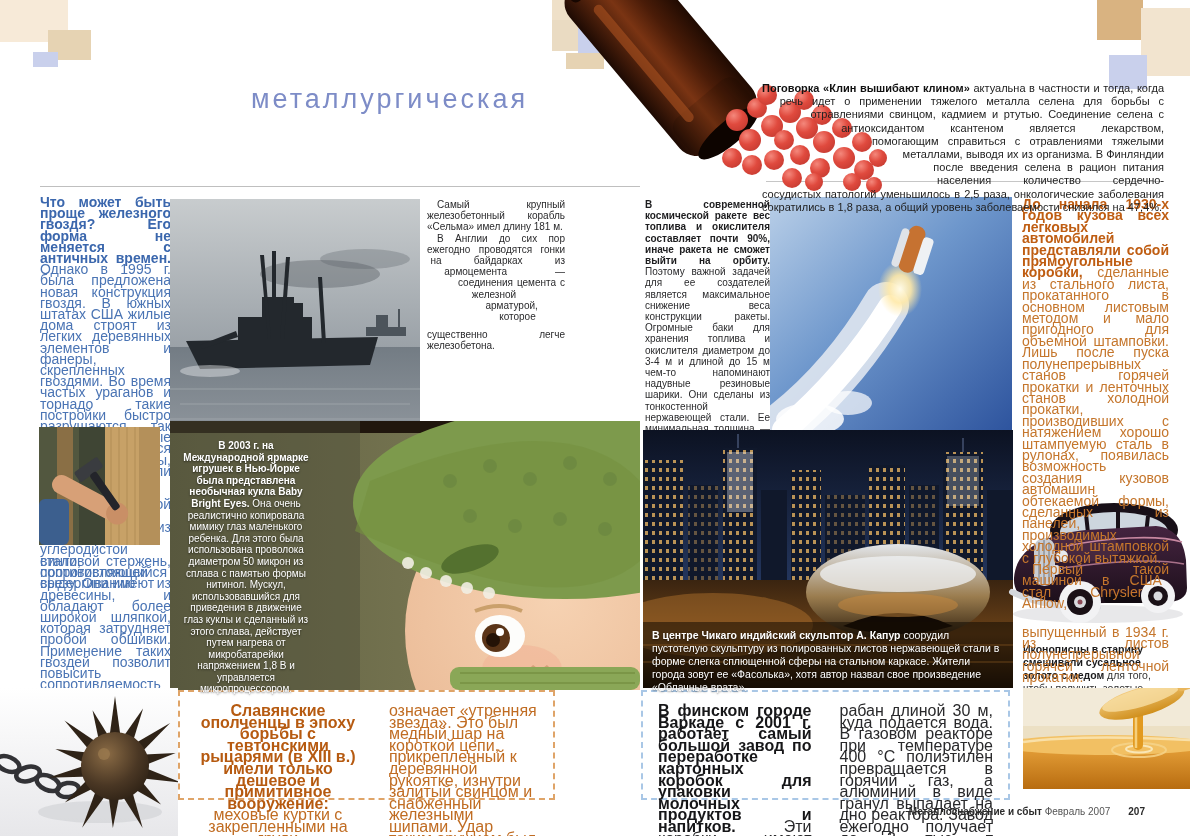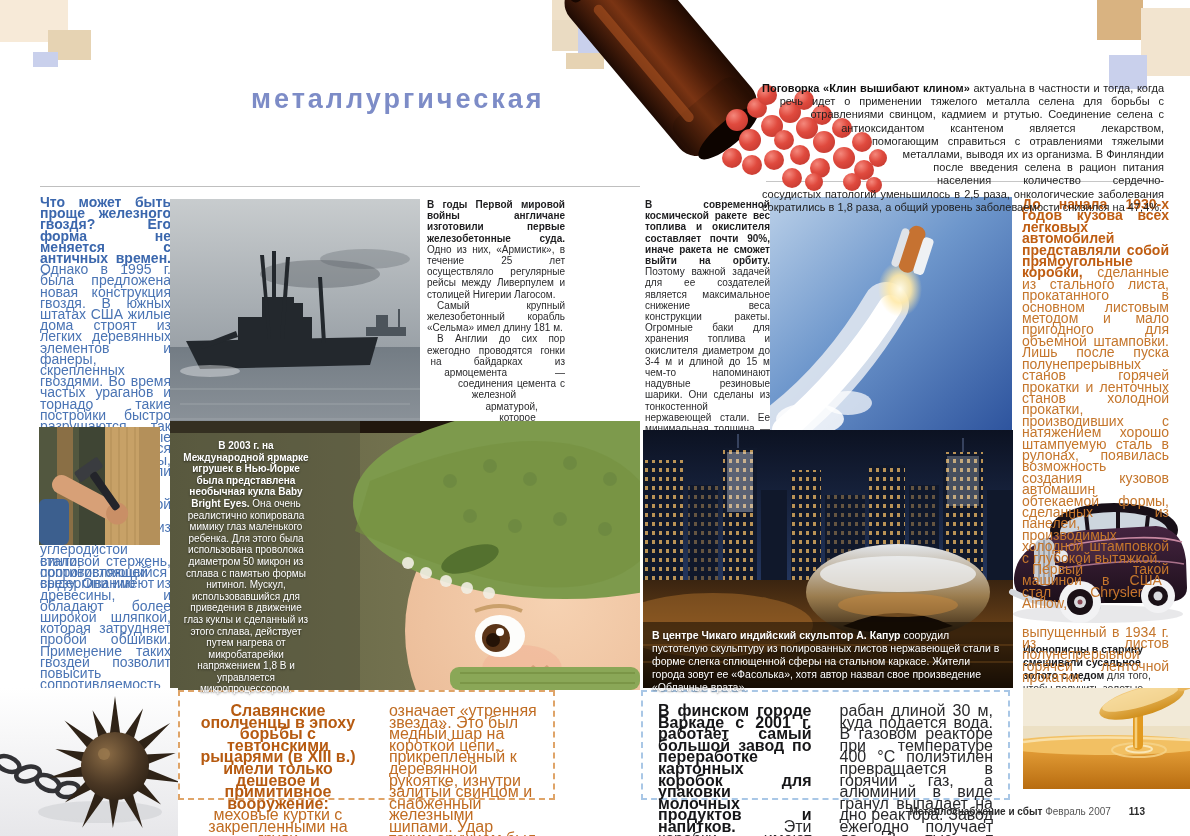--- a/index.html
+++ b/index.html
@@ -2,21 +2,21 @@
 <html lang="ru"><head>
 <meta charset="utf-8">
 <style>
   html,body{margin:0;padding:0;background:#888;}
   #page{position:relative;width:1190px;height:836px;background:#fff;overflow:hidden;
         font-family:"Liberation Sans","DejaVu Sans",sans-serif;color:#2a2a2c;
         -webkit-hyphens:auto;hyphens:auto;}
   .sq{position:absolute;}
   
   .kicker{position:absolute;left:251px;top:84px;font-size:27px;letter-spacing:3px;
-          color:#7d8cc7;font-weight:700;}
+          color:#7d8cc7;font-weight:400;}
   .masthead{position:absolute;left:68px;top:64px;font-family:"DejaVu Serif","Liberation Serif",serif;
             font-style:italic;font-size:102px;line-height:1;color:#ad6e29;letter-spacing:-2px;}
   .rule{position:absolute;height:1px;background:#bfbfbf;}
   
   .col{position:absolute;text-align:justify;}
   .col p{margin:0;}
   .indent{text-indent:10px;}
   .t-blue{color:#4a74b4;font-size:14px;line-height:11.2px;}
   .t-blue b{color:#3b67ad;}
   .t-dark{color:#2a2a2c;font-size:10px;line-height:11.2px;}
@@ -191,21 +191,20 @@
         <path d="M110 140 L116 58 L120 58 L114 140 Z"></path>
         <path d="M152 144 L148 78 L152 78 L156 144 Z"></path>
         <path d="M30 146 L66 132 L68 138 L32 150 Z"></path>
       </g>
       <ellipse cx="40" cy="172" rx="30" ry="6" fill="#e7e9ea" opacity="0.45"></ellipse>
       <path d="M0 190 H250 M10 205 H240 M0 220 H250" stroke="#a7adb2" stroke-width="2" opacity="0.35"></path>
     </svg>
   </div>
 
   <div class="col t-dark" style="left:427px;top:199px;width:138px;">
-    <p><b>В годы Первой мировой войны англичане изготовили первые железобетонные суда.</b><span> Одно из них, «Армистик», в течение 25 лет осуществляло регулярные рейсы между Ливерпулем и столицей Нигерии Лагосом.</span></p>
     <p class="indent">Самый крупный железобетонный корабль «Сельма» имел длину 181 м.</p>
     <p class="indent"><span class="hat-spacer"></span><span>В Англии до сих пор ежегодно проводятся гонки на байдарках из армоцемента — соединения цемента с железной арматурой, которое существенно легче железобетона.</span></p>
   </div>
 
   <div class="art" style="left:170px;top:421px;">
     <svg width="470" height="269" viewBox="0 0 470 269" aria-hidden="true">
       <defs>
         <linearGradient id="dollBg" x1="0" y1="0" x2="1" y2="0">
           <stop offset="0" stop-color="#626243"></stop>
             <stop offset="1" stop-color="#83815a"></stop>
@@ -496,16 +495,16 @@
     <p class="mg-col1"><b>Славянские ополченцы в эпоху борьбы с тевтонскими рыцарями (в XIII в.) имели только дешевое и примитивное вооружение:</b><span> меховые куртки с закрепленными на груди металлическими пластинами, меховые шапки, кольчужки из проволоки. Оружием многих из них являлся моргенштерн, что в переводе с немецкого</span></p>
     <p class="mg-col2">означает «утренняя звезда». Это был медный шар на короткой цепи, прикрепленный к деревянной рукоятке, изнутри залитый свинцом и снабженный железными шипами. Удар таким оружием был смертельно опасен даже для хорошо защищенных воинов в богатых доспехах — латах, стальных шлемах и кольчугах.</p>
   </div>
 
   <div class="dash-box dash-blue">
     <p class="rc-col"><b>В финском городе Варкаде с 2001 г. работает самый большой завод по переработке картонных коробок для упаковки молочных продуктов и напитков.</b><span> Эти коробки имеют прослойку из алюминиевой фольги и полиэтилена. Мощность завода составляет 170 тыс. перерабатываемых коробок в год. Их измельчают и пропускают «сечку» через вращающийся ба-</span></p>
     <p class="rc-col">рабан длиной 30 м, куда подается вода. В газовом реакторе при температуре 400 °С полиэтилен превращается в горячий газ, а алюминий в виде гранул выпадает на дно реактора. Завод ежегодно получает до 3 тыс. т алюминия и экономит 95% энергии при производстве каждой тонны алюминия по сравнению с обычной технологией его производства из бокситов.</p>
   </div>
 
   <div class="footer">
-    <b>Металлоснабжение и сбыт</b><span> Февраль 2007</span><span class="pageno">113</span>
+    <b>Металлоснабжение и сбыт</b><span> Февраль 2007</span><span class="pageno">207</span>
   </div>
 
 </div>
 
 </body></html>

